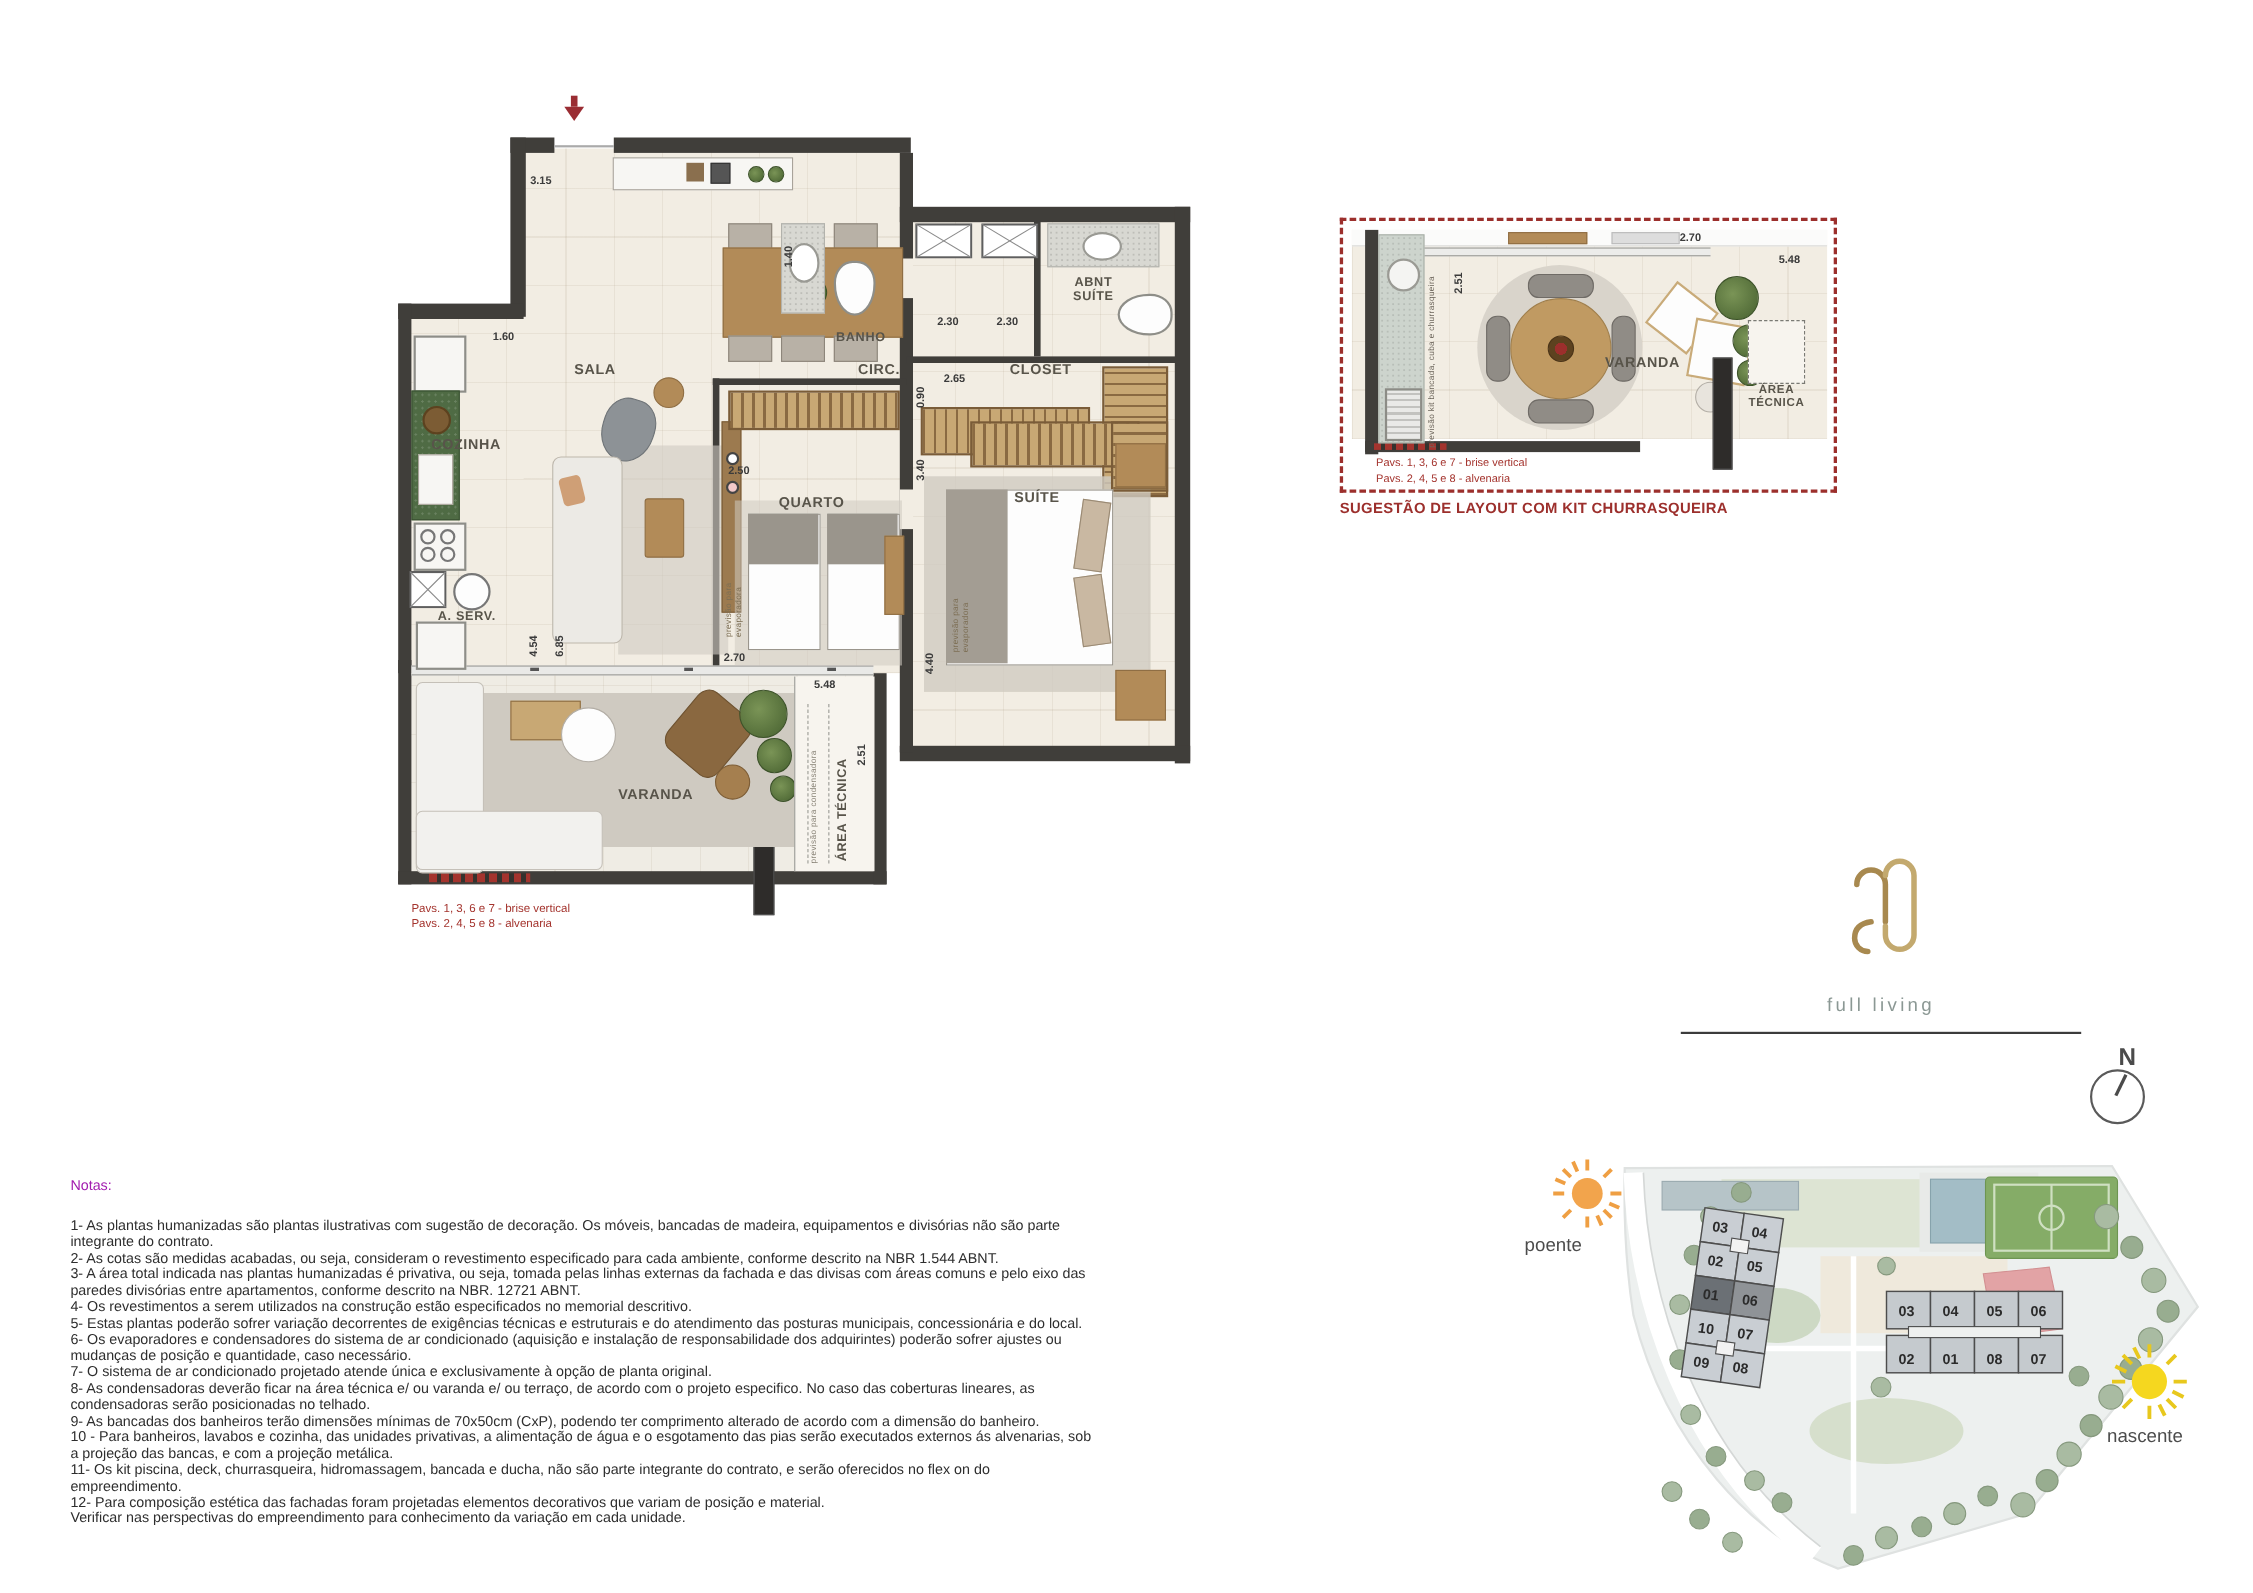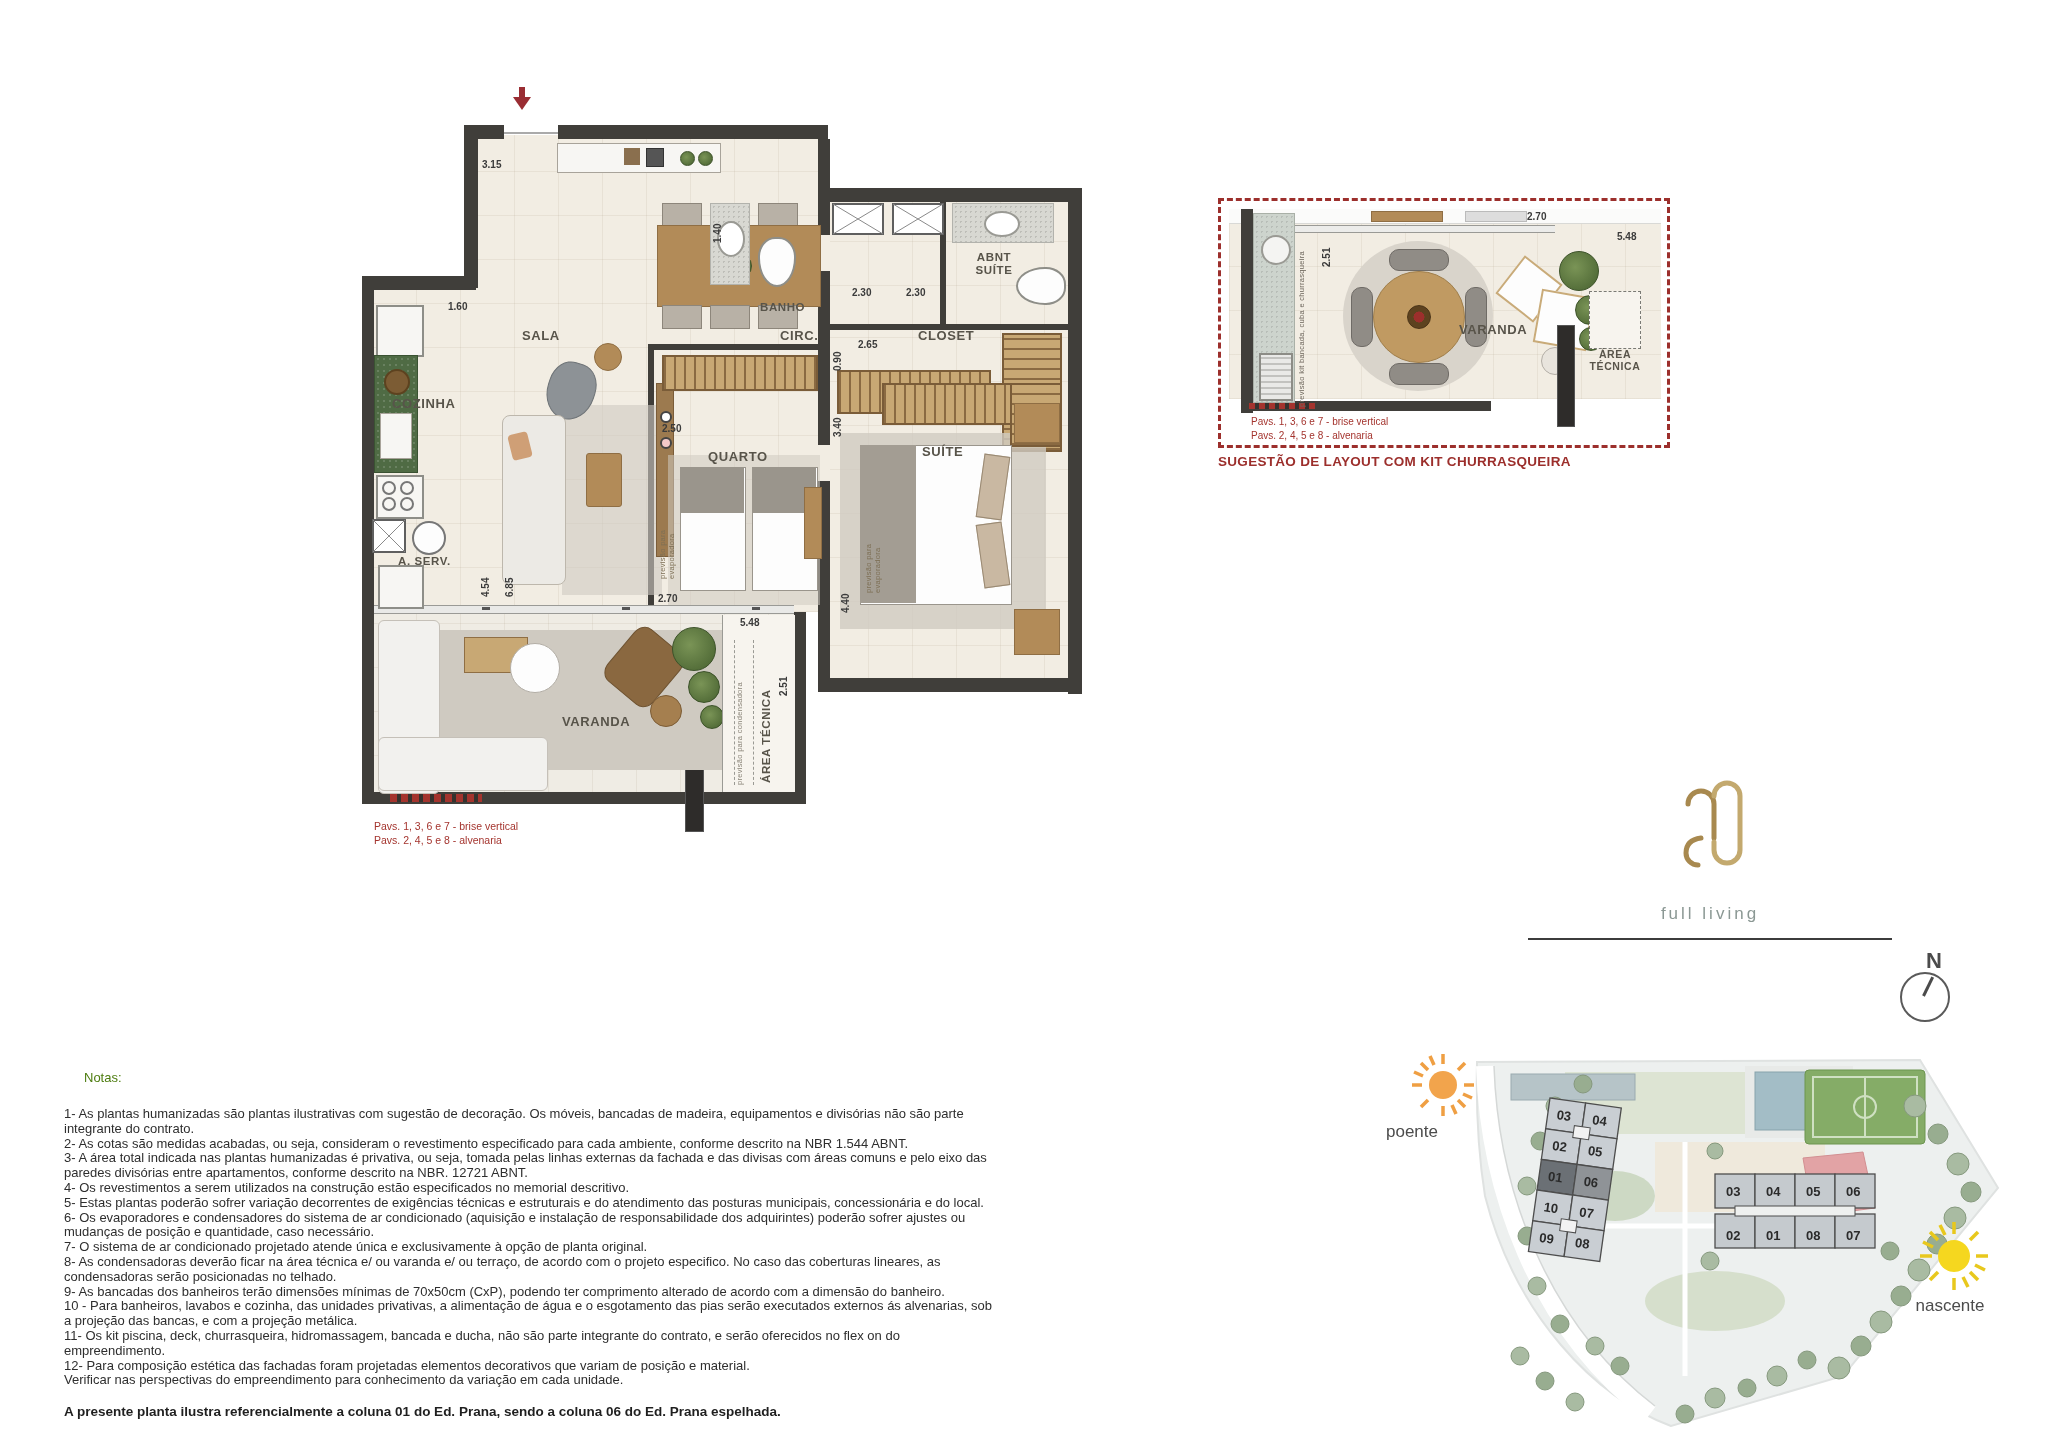--- a/index.html
+++ b/index.html
@@ -391,36 +391,35 @@
       <line x1="24" y1="7" x2="29" y2="17"></line>
         <line x1="47" y1="59" x2="52" y2="69"></line>
       <line x1="7" y1="24" x2="17" y2="29"></line>
         <line x1="59" y1="47" x2="69" y2="52"></line>
     </g>
     <circle cx="38" cy="38" r="16" fill="#f5d71f"></circle>
   </svg>
   <div class="sun-label" style="left:1880px;top:1296px;width:140px;">nascente</div>
 
   <div class="abs" style="left:64px;top:1070px;width:1005px;">
-    <div id="notes-heading" style="font-size:13px;color:#4d7c0f;margin-left:20px;">Notas:</div>
+    <div id="notes-heading" style="font-size:13px;color:#a21caf;">Notas:</div>
     <div id="notes-body" style="margin-top:22px;">1- As plantas humanizadas são plantas ilustrativas com sugestão de decoração. Os móveis, bancadas de madeira, equipamentos e divisórias não são parte
 integrante do contrato.
 2- As cotas são medidas acabadas, ou seja, consideram o revestimento especificado para cada ambiente, conforme descrito na NBR 1.544 ABNT.
 3- A área total indicada nas plantas humanizadas é privativa, ou seja, tomada pelas linhas externas da fachada e das divisas com áreas comuns e pelo eixo das
 paredes divisórias entre apartamentos, conforme descrito na NBR. 12721 ABNT.
 4- Os revestimentos a serem utilizados na construção estão especificados no memorial descritivo.
 5- Estas plantas poderão sofrer variação decorrentes de exigências técnicas e estruturais e do atendimento das posturas municipais, concessionária e do local.
 6- Os evaporadores e condensadores do sistema de ar condicionado (aquisição e instalação de responsabilidade dos adquirintes) poderão sofrer ajustes ou
 mudanças de posição e quantidade, caso necessário.
 7- O sistema de ar condicionado projetado atende única e exclusivamente à opção de planta original.
 8- As condensadoras deverão ficar na área técnica e/ ou varanda e/ ou terraço, de acordo com o projeto especifico. No caso das coberturas lineares, as
 condensadoras serão posicionadas no telhado.
 9- As bancadas dos banheiros terão dimensões mínimas de 70x50cm (CxP), podendo ter comprimento alterado de acordo com a dimensão do banheiro.
 10 - Para banheiros, lavabos e cozinha, das unidades privativas, a alimentação de água e o esgotamento das pias serão executados externos ás alvenarias, sob
 a projeção das bancas, e com a projeção metálica.
 11- Os kit piscina, deck, churrasqueira, hidromassagem, bancada e ducha, não são parte integrante do contrato, e serão oferecidos no flex on do
 empreendimento.
 12- Para composição estética das fachadas foram projetadas elementos decorativos que variam de posição e material.
 Verificar nas perspectivas do empreendimento para conhecimento da variação em cada unidade.</div>
-    <div id="notes-footer" style="margin-top:16px;font-size:13.5px;font-weight:700;color:#1f1f1f;">A presente planta ilustra referencialmente a coluna 01 do Ed. Prana, sendo a coluna 06 do Ed. Prana espelhada.</div>
   </div>
 
 </div>
 
 </body></html>

